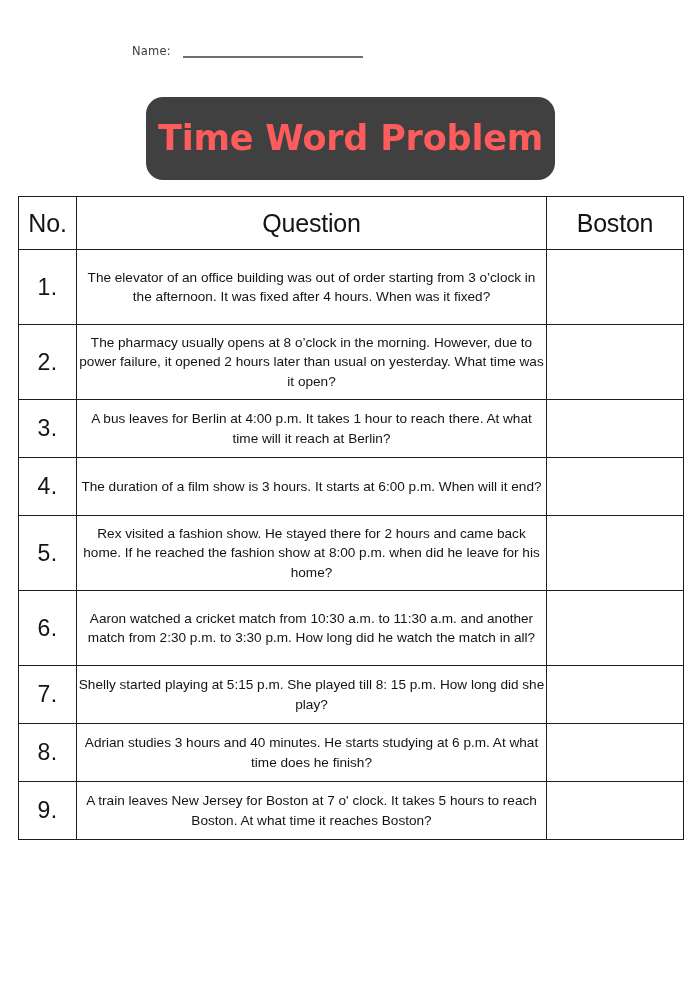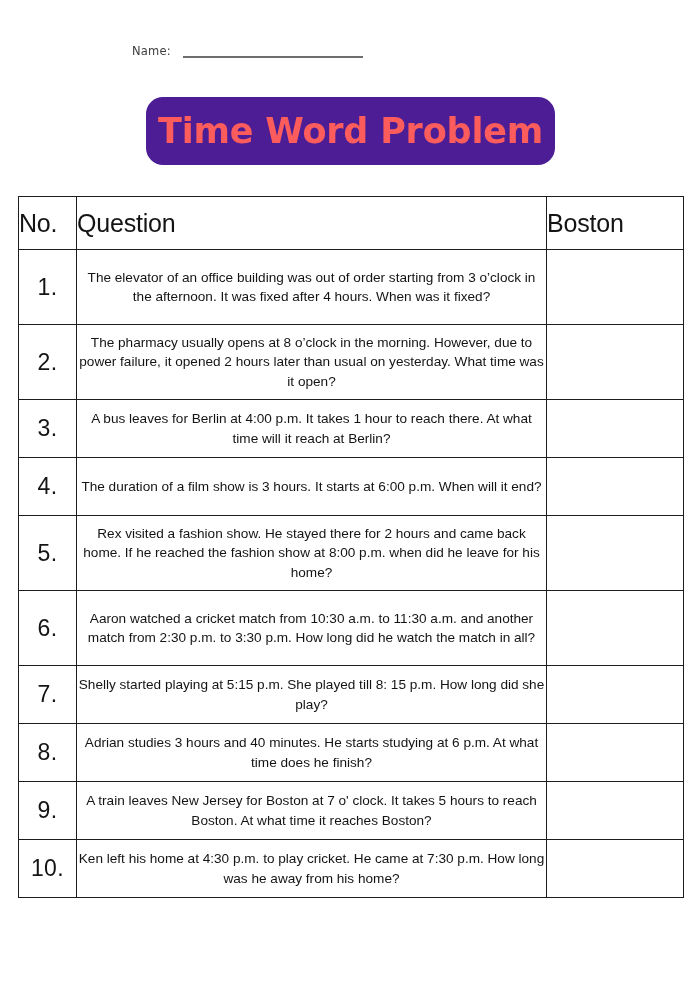--- a/index.html
+++ b/index.html
@@ -51,22 +51,22 @@
   }
   .name-field .meta-line { width: 180px; }
   .date-field .meta-line { width: 181px; }
 
   
   .title-banner {
     position: absolute;
     left: 146px;
     top: 97px;
     width: 409px;
-    height: 68px;
-    background: #4c1d95;
+    height: 83px;
+    background: #404040;
     border-radius: 17px;
     display: flex;
     align-items: center;
     justify-content: center;
   }
   .title-text {
     font-family: "DejaVu Sans", sans-serif;
     font-weight: bold;
     font-size: 35px;
     letter-spacing: -0.2px;
@@ -88,21 +88,21 @@
     border: 1.6px solid #1d1d1d;
     padding: 0;
     vertical-align: middle;
   }
   col.col-no     { width: 58px; }
   col.col-q      { width: 470px; }
   col.col-ans    { width: 137px; }
 
   .head-cell {
     height: 52px;
-    text-align: left;
+    text-align: center;
     font-family: "Liberation Sans", sans-serif;
     font-weight: normal;
     font-size: 25px;
     color: #141414;
     letter-spacing: -0.2px;
   }
 
   .num-cell {
     text-align: center;
     font-family: "Liberation Sans", sans-serif;
@@ -197,19 +197,14 @@
     <tr class="row-2line">
       <td class="num-cell">8.</td>
       <td class="q-cell">Adrian studies 3 hours and 40 minutes. He starts studying at 6 p.m. At what time does he finish?</td>
       <td class="ans-cell"></td>
     </tr>
     <tr class="row-2line">
       <td class="num-cell">9.</td>
       <td class="q-cell">A train leaves New Jersey for Boston at 7 o' clock. It takes 5 hours to reach Boston. At what time it reaches Boston?</td>
       <td class="ans-cell"></td>
     </tr>
-    <tr class="row-2line">
-      <td class="num-cell">10.</td>
-      <td class="q-cell">Ken left his home at 4:30 p.m. to play cricket. He came at 7:30 p.m. How long was he away from his home?</td>
-      <td class="ans-cell"></td>
-    </tr>
   </tbody>
 </table>
 
 </body></html>

